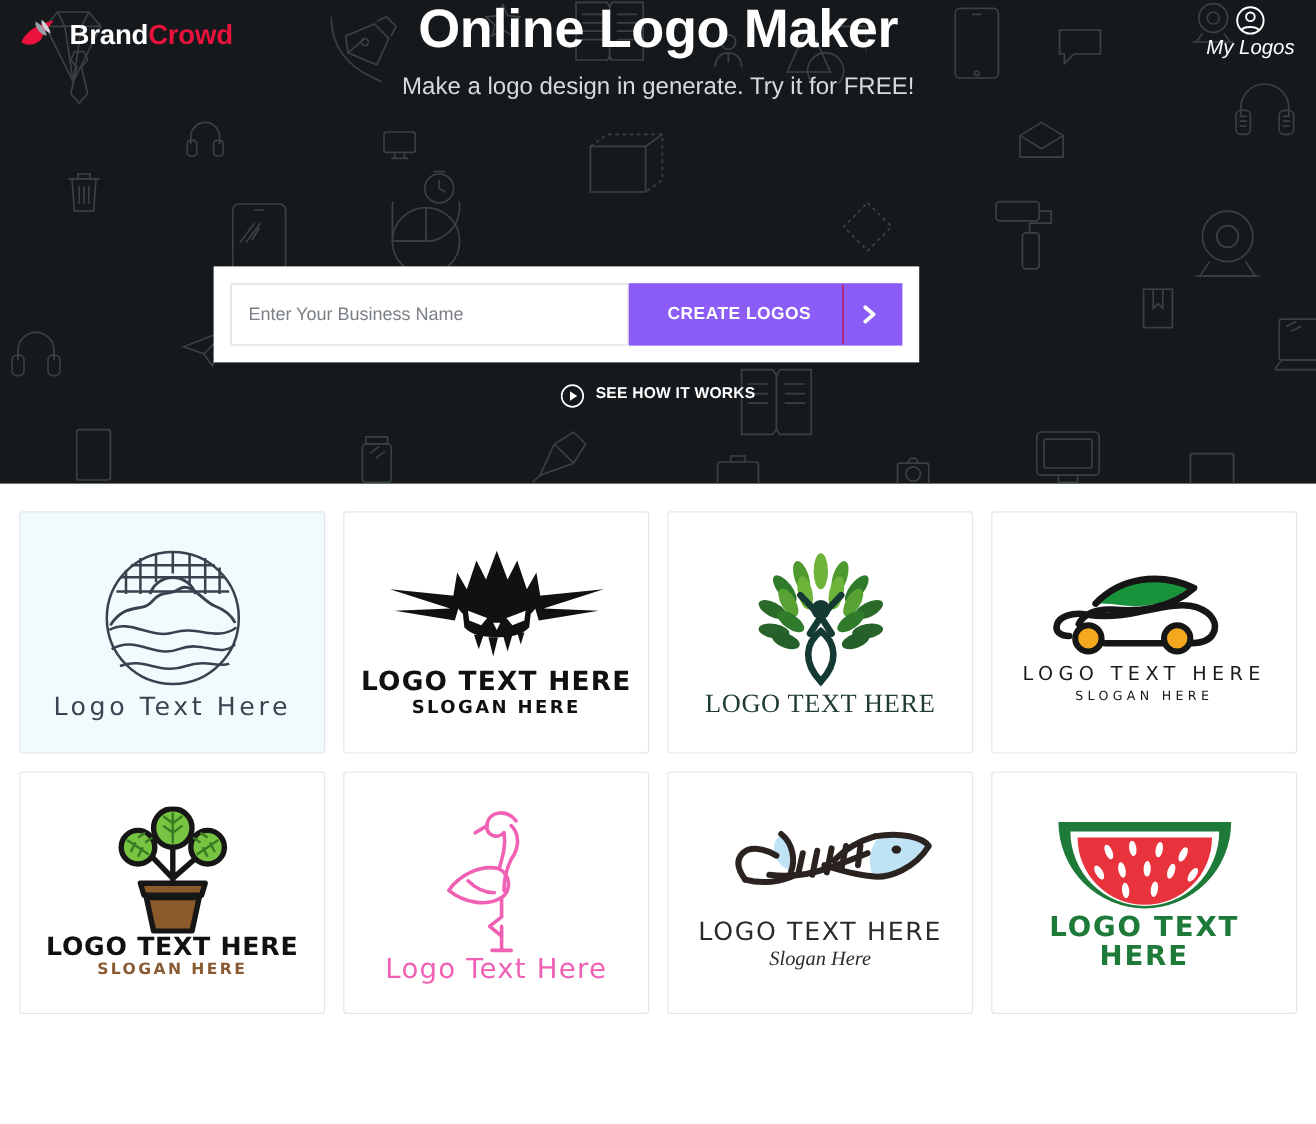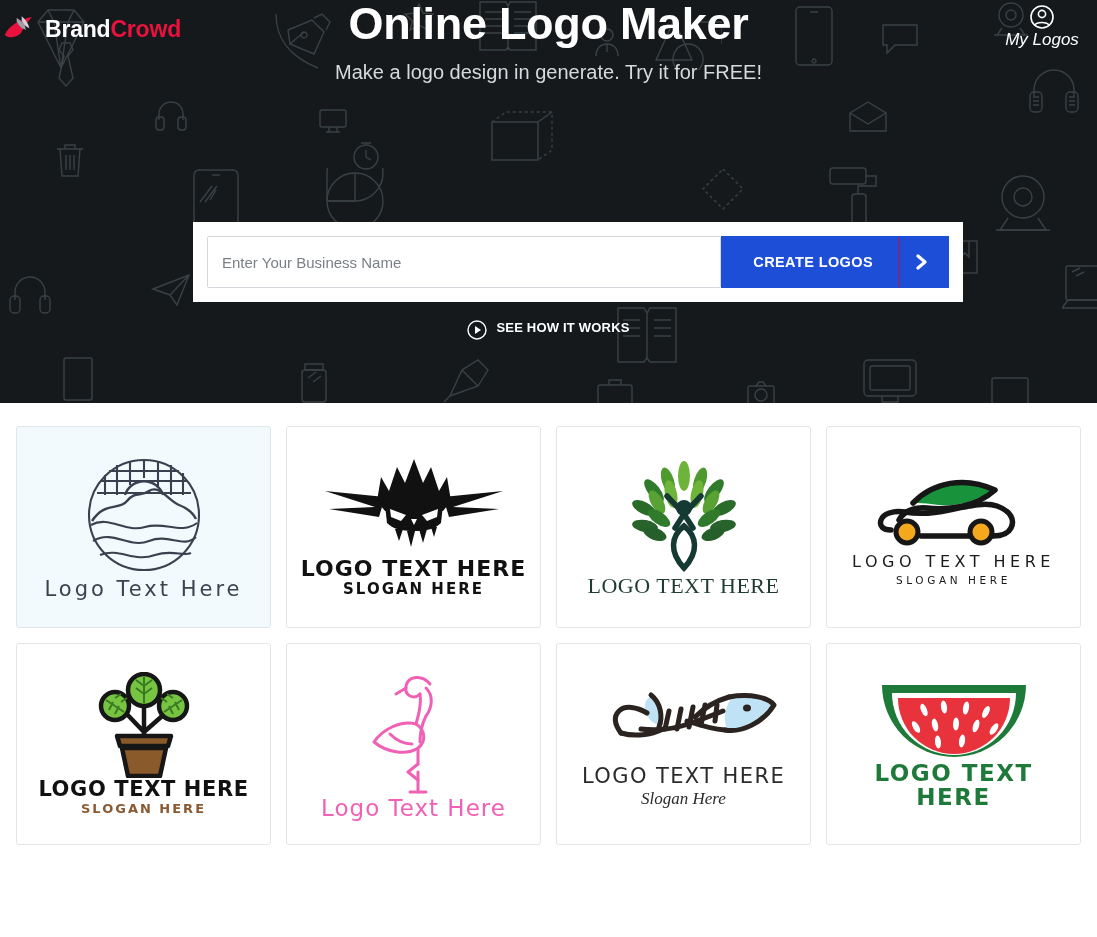--- a/index.html
+++ b/index.html
@@ -19,21 +19,21 @@
     background: #15191c;
     overflow: hidden;
   }
   .hero-bg {
     position: absolute; inset: 0;
     pointer-events: none;
   }
   .hero-bg svg { position: absolute; stroke: #3a4145; fill: none; stroke-width: 1.4; }
 
   .brand {
-    position: absolute; left: 3px; top: 14px;
+    position: absolute; left: 16px; top: 14px;
     display: flex; align-items: center; gap: 8px;
     z-index: 5;
   }
   .brand-mark { width: 34px; height: 30px; display: block; }
   .brand-text {
     font-size: 23px; font-weight: bold; letter-spacing: -0.2px;
     line-height: 1;
   }
   .brand-text .b1 { color: #ffffff; }
   .brand-text .b2 { color: #e8123c; }
@@ -62,22 +62,22 @@
   }
   .hero-sub {
     color: #d7dadd;
     font-size: 20px;
     margin: 0;
     font-weight: normal;
   }
 
   .searchbar {
     position: absolute;
-    left: 193px; top: 222px;
-    width: 770px; height: 80px;
+    left: 178px; top: 222px;
+    width: 588px; height: 80px;
     background: #ffffff;
     display: flex; align-items: center;
     padding: 14px;
     z-index: 6;
   }
   .search-input {
     flex: 1 1 auto;
     height: 52px;
     border: 1px solid #d5d8dc;
     border-radius: 2px;
@@ -85,21 +85,21 @@
     font-size: 15px;
     color: #444;
     font-family: "Liberation Sans", sans-serif;
     outline: none;
     background: #fff;
   }
   .search-input::placeholder { color: #7a7f85; }
   .cta {
     flex: 0 0 auto;
     height: 52px;
-    background: #1d4ed8;
+    background: #8b5cf6;
     display: flex; align-items: stretch;
     border: none;
     cursor: pointer;
   }
   .cta-label {
     display: flex; align-items: center; justify-content: center;
     color: #ffffff; font-size: 14.5px; font-weight: bold;
     letter-spacing: 0.4px;
     padding: 0 26px;
     white-space: nowrap;

